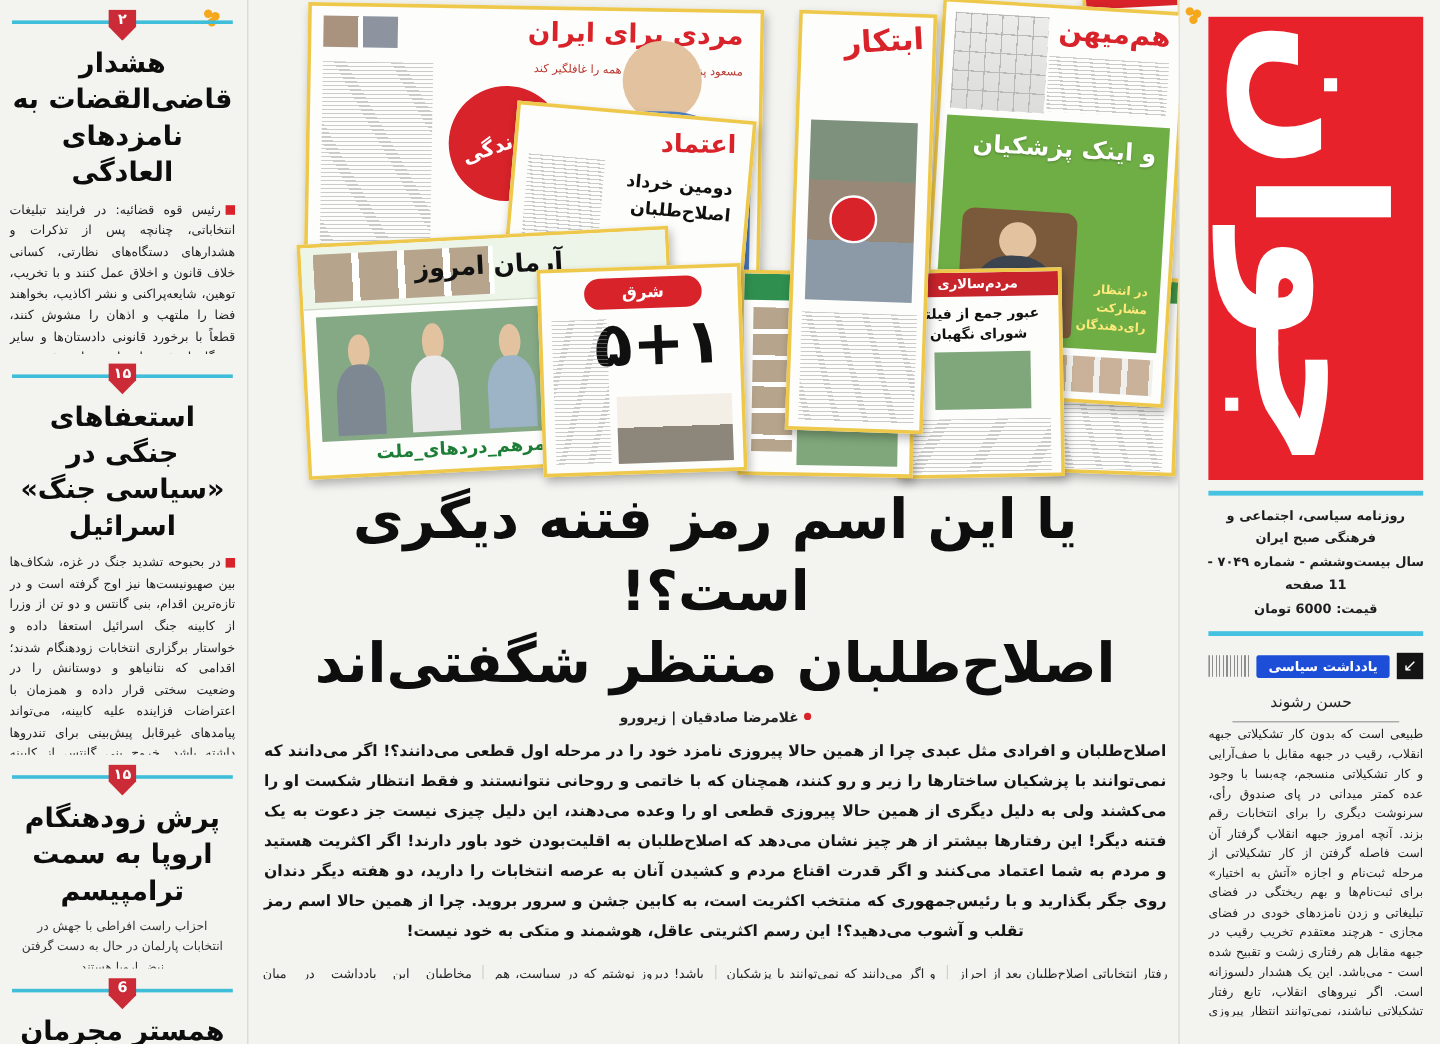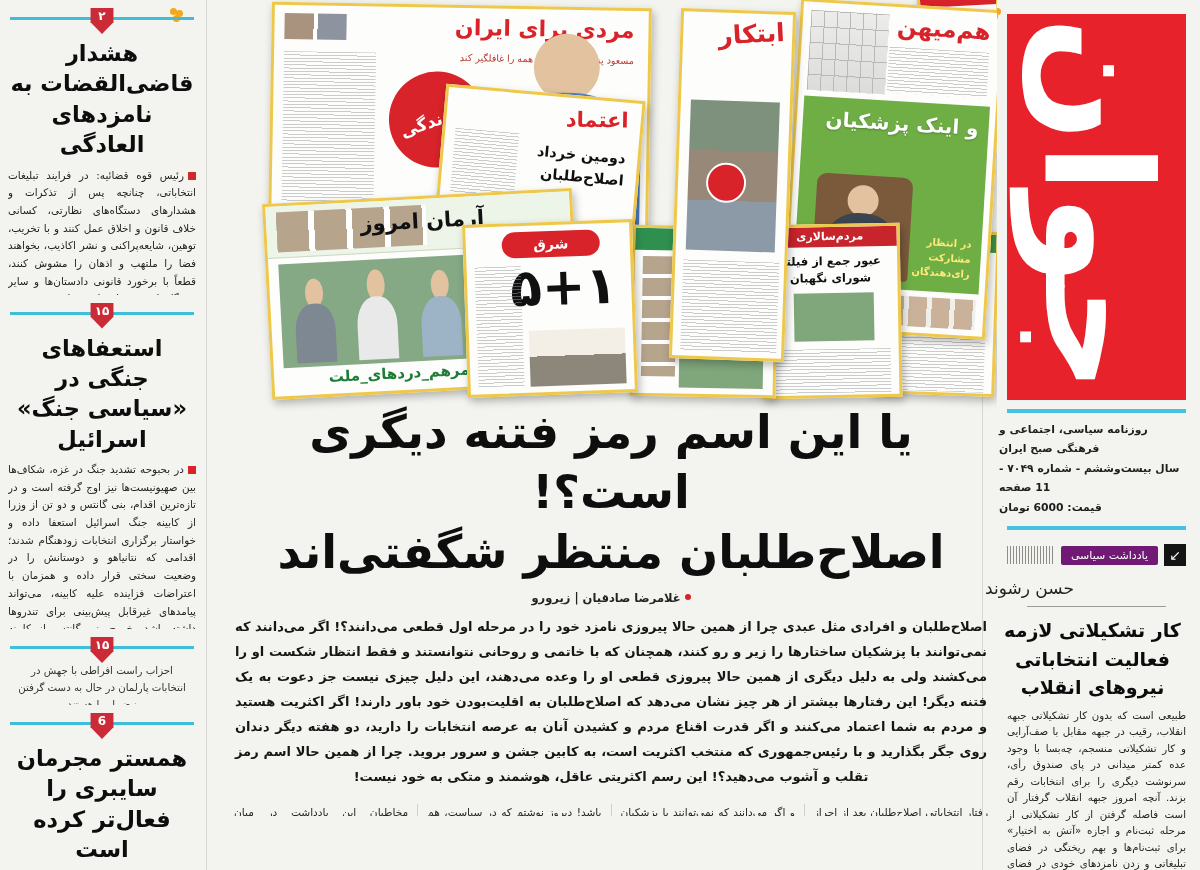--- a/index.html
+++ b/index.html
@@ -17,31 +17,31 @@
   .sb-body{font-size:10.4px;line-height:1.7;text-align:justify;color:#232323;overflow:hidden}
   .sq{display:inline-block;width:8px;height:8px;background:#d8232a;margin-left:4px;vertical-align:-1px}
   .sb-lead{font-size:10.2px;line-height:1.65;text-align:center;color:#333;margin:0 6px;overflow:hidden}
   .reddot{display:inline-block;width:6px;height:6px;border-radius:50%;background:#d8232a;margin-left:4px;vertical-align:2px}
   #s1-body{max-height:128px}#s2-body{max-height:168px}#s3-lead{max-height:42px}
   
   #rs{position:absolute;left:985px;top:0;width:215px;height:870px;overflow:hidden}
   #logo-box{position:relative;margin:14px 14px 0 22px;height:386px;background:#e8222b;overflow:hidden}
   #logo{position:absolute;left:50%;top:50%;width:372px;transform:translate(-50%,-50%) rotate(90deg);font-size:148px;font-weight:bold;color:#fff;text-align:center;line-height:.95}
   .cyan-rule{height:4px;background:#45c2e0;margin:9px 14px 0 22px}
-  #pubinfo{margin:7px 6px 0 14px;text-align:left;font-size:10.8px;font-weight:bold;line-height:1.8;color:#1d1d1d}
+  #pubinfo{margin:7px 6px 0 14px;text-align:center;font-size:10.8px;font-weight:bold;line-height:1.8;color:#1d1d1d}
   #note-head{display:flex;align-items:center;gap:6px;margin:14px 14px 0 22px}
   #note-arrow{width:22px;height:22px;background:#141414;color:#fff;font-size:14px;line-height:22px;text-align:center;flex:0 0 auto}
-  #note-badge{background:#701a75;color:#fff;font-size:11px;font-weight:normal;padding:3px 10px;border-radius:2px;flex:0 0 auto}
+  #note-badge{background:#1d4ed8;color:#fff;font-size:11px;font-weight:bold;padding:3px 10px;border-radius:2px;flex:0 0 auto}
   #barcode{flex:1;height:18px;background:repeating-linear-gradient(90deg,#8d8d8d 0 1px,transparent 1px 3px)}
-  #note-author{text-align:left;font-size:17px;color:#222;margin:12px 0 0}
+  #note-author{text-align:center;font-size:13px;color:#222;margin:12px 0 0}
   #note-sep{height:1px;background:#9b9b9b;margin:8px 34px 0 42px}
   #note-title{font-size:19px;font-weight:bold;text-align:center;line-height:1.5;margin:9px 8px 6px;color:#0c0c0c}
   #note-body{margin:3px 14px 0 22px;font-size:10.2px;line-height:1.62;text-align:justify;color:#232323;max-height:242px;overflow:hidden}
   
-  #mc{position:absolute;left:225px;top:0;width:772px;height:816px;overflow:hidden}
+  #mc{position:absolute;left:210px;top:0;width:772px;height:816px;overflow:hidden}
   #collage{position:relative;height:398px}
   .paper{position:absolute;background:#fdfdfc;border:3px solid #eec84a;box-shadow:2px 4px 8px rgba(0,0,0,.28);overflow:hidden}
   .tx{position:absolute;background:repeating-linear-gradient(#9a9a9a 0 1px,transparent 1px 3.3px);opacity:.5}
   .person{position:absolute}
   .person::before{content:"";position:absolute;left:50%;top:0;transform:translateX(-50%);width:44%;height:34%;border-radius:50%;background:#e3c2a0}
   .person::after{content:"";position:absolute;left:0;right:0;top:30%;bottom:0;background:var(--coat,#56708f);border-radius:45% 45% 0 0}
   
   #p1{left:45px;top:5px;width:380px;height:222px;transform:rotate(1deg);z-index:4}
   #p1 .hl{position:absolute;top:7px;right:14px;font-size:22px;font-weight:bold;color:#d8232a}
   #p1 .sub{position:absolute;top:44px;right:14px;font-size:9.5px;color:#b8352c}
@@ -145,20 +145,21 @@
       <b class="page-badge">۱۵</b>
     </div>
     <h3 class="sb-title">استعفاهای جنگی در «سیاسی جنگ» اسرائیل</h3>
     <p class="sb-body" id="s2-body"><span class="sq"></span><span>در بحبوحه تشدید جنگ در غزه، شکاف‌ها بین صهیونیست‌ها نیز اوج گرفته است و در تازه‌ترین اقدام، بنی گانتس و دو تن از وزرا از کابینه جنگ اسرائیل استعفا داده و خواستار برگزاری انتخابات زودهنگام شدند؛ اقدامی که نتانیاهو و دوستانش را در وضعیت سختی قرار داده و همزمان با اعتراضات فزاینده علیه کابینه، می‌تواند پیامدهای غیرقابل پیش‌بینی برای تندروها داشته باشد. خروج بنی گانتس از کابینه جنگ، از سوی رهبران اپوزیسیون با استقبال همراه شد. در سوی دیگر، وزرای تندرو کابینه اسرائیل از استعفای گانتس به‌شدت انتقاد کردند</span></p>
   </section>
   <section>
     <div class="sb-rule">
         <i class="line"></i>
       <b class="page-badge">۱۵</b>
     </div>
+    <h3 class="sb-title">پرش زودهنگام اروپا به سمت ترامپیسم</h3>
     <p class="sb-lead" id="s3-lead">احزاب راست افراطی با جهش در انتخابات پارلمان در حال به دست گرفتن نبض اروپا هستند</p>
   </section>
   <section>
     <div class="sb-rule">
         <i class="line"></i>
       <b class="page-badge">6</b>
     </div>
     <h3 class="sb-title">همستر مجرمان سایبری را فعال‌تر کرده است</h3>
 
   </section>
@@ -284,16 +285,15 @@
     <div>قیمت: 6000 تومان</div>
   </div>
   <div class="cyan-rule"></div>
   <div id="note-head">
     <span id="note-arrow">↙</span>
     <span id="note-badge">یادداشت سیاسی</span>
     <span id="barcode"></span>
   </div>
   <div id="note-author">حسن رشوند</div>
   <div id="note-sep"></div>
-  <h2 id="note-title">کار تشکیلاتی لازمه فعالیت انتخاباتی نیروهای انقلاب</h2>
   <p id="note-body">طبیعی است که بدون کار تشکیلاتی جبهه انقلاب، رقیب در جبهه مقابل با صف‌آرایی و کار تشکیلاتی منسجم، چه‌بسا با وجود عده کمتر میدانی در پای صندوق رأی، سرنوشت دیگری را برای انتخابات رقم بزند. آنچه امروز جبهه انقلاب گرفتار آن است فاصله گرفتن از کار تشکیلاتی از مرحله ثبت‌نام و اجازه «آتش به اختیار» برای ثبت‌نام‌ها و بهم ریختگی در فضای تبلیغاتی و زدن نامزدهای خودی در فضای مجازی - هرچند معتقدم تخریب رقیب در جبهه مقابل هم رفتاری زشت و تقبیح شده است - می‌باشد. این یک هشدار دلسوزانه است. اگر نیروهای انقلاب، تابع رفتار تشکیلاتی نباشند، نمی‌توانند انتظار پیروزی در انتخابات را به آسانی داشته باشند. رفتار تشکیلاتی از مرحله ثبت‌نام تا رقابت در زمان تبلیغات انتخاباتی و مناظره‌های تلویزیونی تا حتی برای جلوگیری از شکستن آرای بدنه اجتماعی این جبهه، انصراف به نفع عزیز دیگری و کنار کشیدن را شامل می‌شود</p>
 
 </aside>
 
 </body></html>

